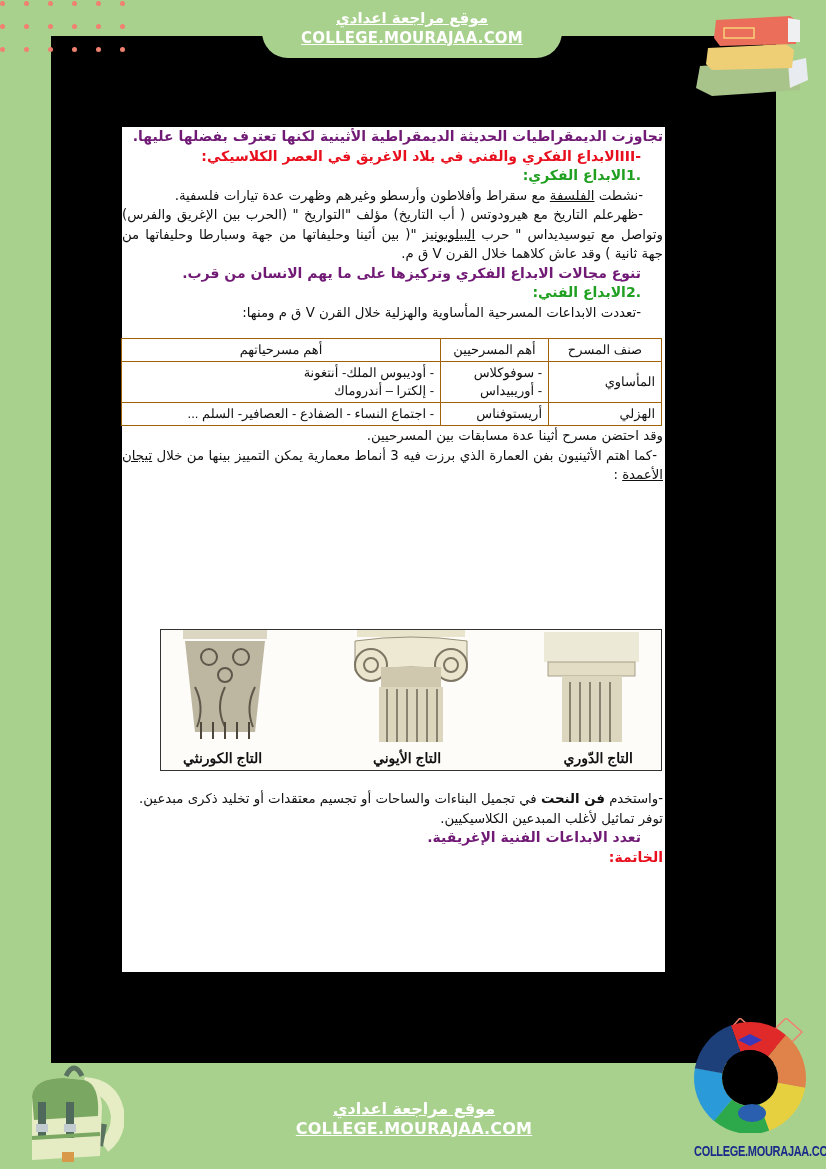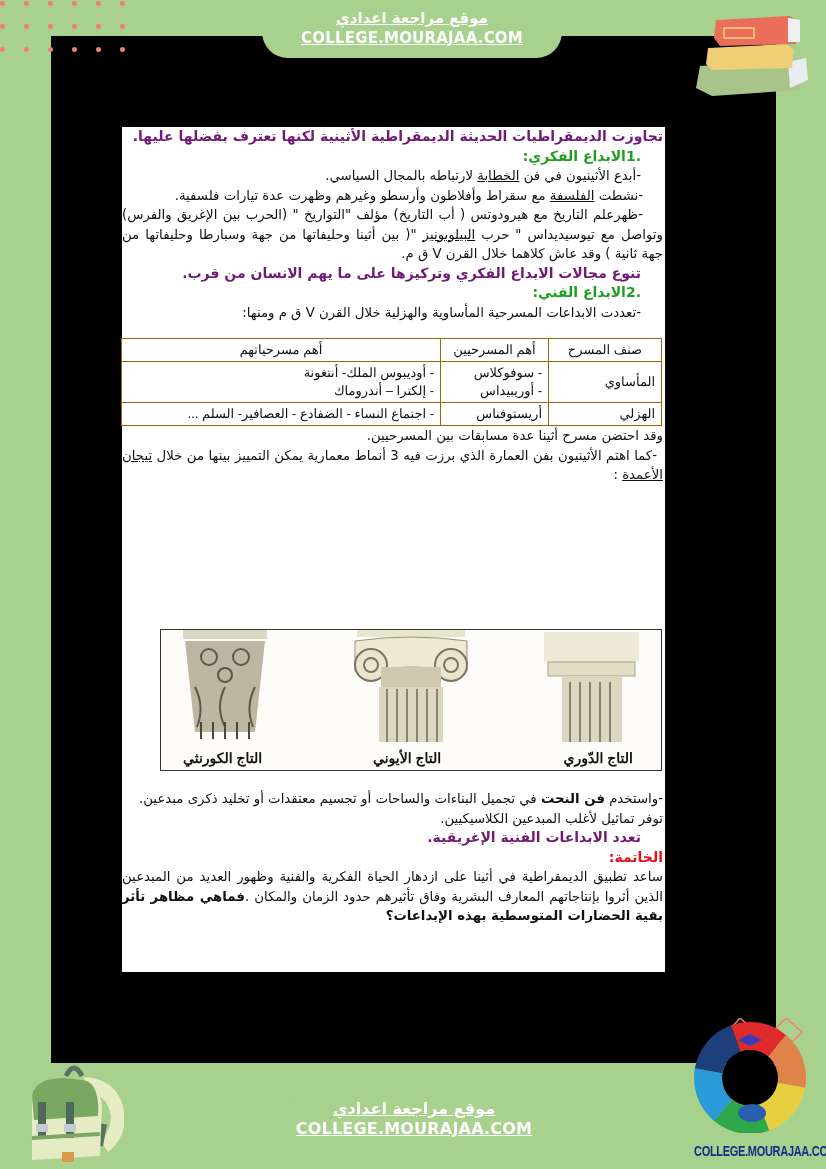--- a/index.html
+++ b/index.html
@@ -75,22 +75,22 @@
   <path d="M98 54 L116 50 L118 72 L100 80 Z" fill="#e8ecf0"></path>
   <path d="M18 40 L96 36 L104 42 L102 60 L22 62 L16 56 Z" fill="#efcf76"></path>
   <path d="M26 12 L100 8 L108 14 L106 36 L30 38 L24 30 Z" fill="#ea6e5a"></path>
   <path d="M98 10 L110 12 L110 34 L98 34 Z" fill="#eef0f2"></path>
   <rect x="34" y="20" width="30" height="10" fill="none" stroke="#f6d27a" stroke-width="1.5"></rect>
 </svg>
 
 <div class="page">
   <div class="content">
     <p class="blue justify" style="font-size:14px;">تجاوزت الديمقراطيات الحديثة الديمقراطية الأثينية لكنها تعترف بفضلها عليها.</p>
+    <p class="red pad-r" style="font-size:14px;">-IIIالابداع الفكري والفني في بلاد الاغريق في العصر الكلاسيكي:</p>
     <p class="green pad-r" style="font-size:14px;">.1الابداع الفكري:</p>
-    <p class="pad-r"><span>-أبدع الأثينيون في فن </span><span class="u">الخطابة</span><span> لارتباطه بالمجال السياسي.</span></p>
     <p class="justify"><span style="padding-right:20px">-نشطت </span><span class="u">الفلسفة</span><span> مع سقراط وأفلاطون وأرسطو وغيرهم وظهرت عدة تيارات فلسفية.</span></p>
     <p class="justify"><span style="padding-right:20px">-ظهرعلم التاريخ مع هيرودوتس ( أب التاريخ) مؤلف "التواريخ " (الحرب بين الإغريق والفرس) وتواصل مع تيوسيديداس " حرب </span><span class="u">البيلوبونيز</span><span> "( بين أثينا وحليفاتها من جهة وسبارطا وحليفاتها من جهة ثانية ) وقد عاش كلاهما خلال القرن V ق م.</span></p>
     <p class="blue pad-r" style="font-size:14px;">تنوع مجالات الابداع الفكري وتركيزها على ما يهم الانسان من قرب.</p>
     <p class="green pad-r" style="font-size:14px;">.2الابداع الفني:</p>
     <p class="pad-r">-تعددت الابداعات المسرحية المأساوية والهزلية خلال القرن V ق م ومنها:</p>
 
     <table class="th">
       <tbody>
           <tr>
         <th style="width:100px">صنف المسرح</th>
@@ -176,21 +176,20 @@
     <span class="cap" style="right:28px">التاج الدّوري</span>
     <span class="cap" style="left:212px">التاج الأيوني</span>
     <span class="cap" style="left:22px">التاج الكورنثي</span>
   </div>
 
   <div class="content" style="position:absolute;top:662px;left:0;width:541px;">
     <p class="justify"><span>-واستخدم </span><span class="b">فن النحت</span><span> في تجميل البناءات والساحات أو تجسيم معتقدات أو تخليد ذكرى مبدعين.</span></p>
     <p>توفر تماثيل لأغلب المبدعين الكلاسيكيين.</p>
     <p class="blue pad-r" style="font-size:14px;">تعدد الابداعات الفنية الإغريقية.</p>
     <p class="red" style="font-size:14px;">الخاتمة:</p>
-    <p class="justify"><span>ساعد تطبيق الديمقراطية في أثينا على ازدهار الحياة الفكرية والفنية وظهور العديد من المبدعين الذين أثروا بإنتاجاتهم المعارف البشرية وفاق تأثيرهم حدود الزمان والمكان .</span><span class="b">فماهي مظاهر تأثر بقية الحضارات المتوسطية بهذه الإبداعات؟</span></p>
   </div>
 </div>
 
 <div class="banner-b">
   <span class="b-ar">موقع مراجعة اعدادي</span>
   <span class="b-en">COLLEGE.MOURAJAA.COM</span>
 </div>
 
 <svg class="deco" style="left:14px;top:1056px" width="110" height="110" viewBox="0 0 110 110">
   <path d="M52 20 Q60 4 68 20" fill="none" stroke="#5a7360" stroke-width="5"></path>

